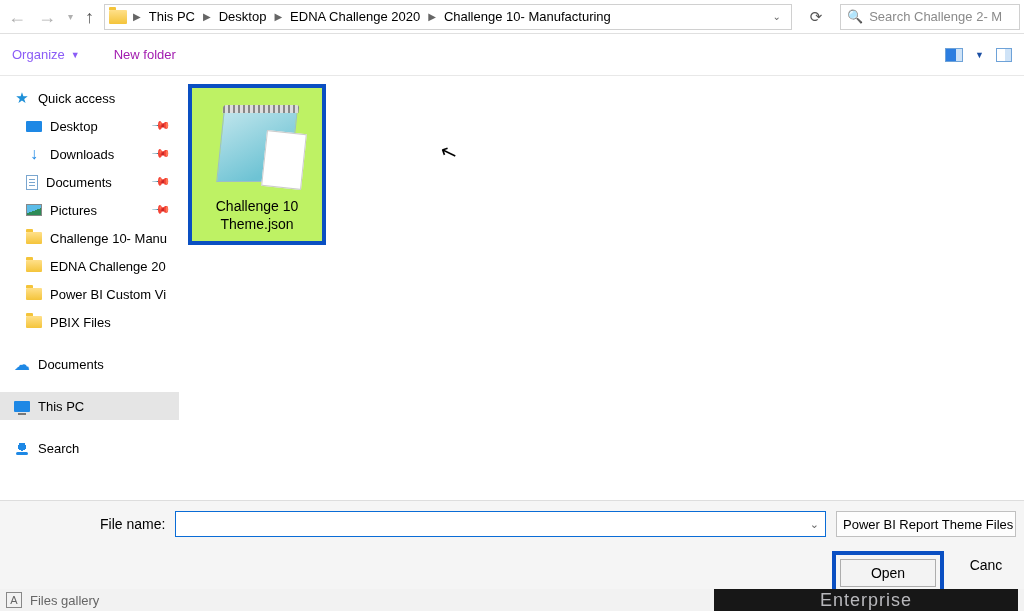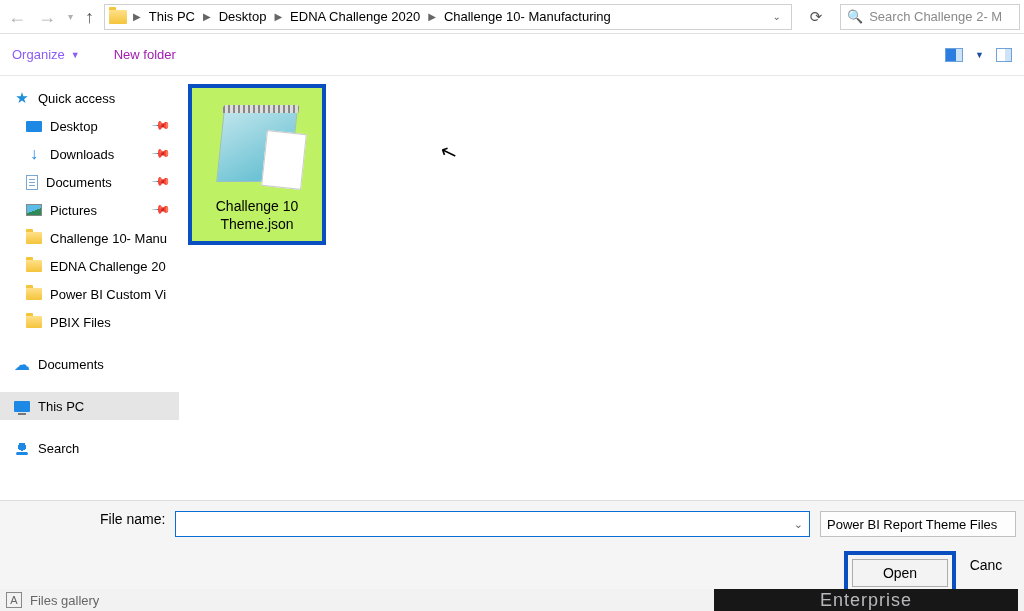--- a/index.html
+++ b/index.html
@@ -178,49 +178,50 @@
   }
 
   
   .footer {
     border-top: 1px solid #ddd;
     background:#f5f5f5;
     padding: 10px 0 10px 0;
     height: 90px;
   }
   .fn-row {
-    display:flex; align-items:flex-start;
+    display:flex; align-items:center;
     padding: 0 8px 0 100px;
     gap: 10px;
     margin-bottom: 14px;
     border-radius: 12px;
   }
   .fn-label { font-size:14px; }
   .fn-input {
     flex:1;
     height:26px;
     border:1px solid #0a6cd6;
     background:#fff;
     display:flex; align-items:center; justify-content:flex-end;
     padding:0 6px;
     color:#666;
   }
   .filter-box {
-    width: 196px; height:26px;
+    width: 180px; height:26px;
     border:1px solid #c0c0c0;
     background:#fdfdfd;
     display:flex; align-items:center;
     padding:0 6px;
     font-size:13px;
     white-space:nowrap;
     overflow:hidden;
   }
   .btn-row {
     display:flex; justify-content:flex-end;
     padding-right: 8px;
+    gap: 12px;
   }
   .open-wrap {
     border:4px solid #0a4fc2;
     padding:4px;
   }
   .btn {
     width: 96px; height:28px;
     border:1px solid #adadad;
     background:#f3f3f3;
     display:flex; align-items:center; justify-content:center;

